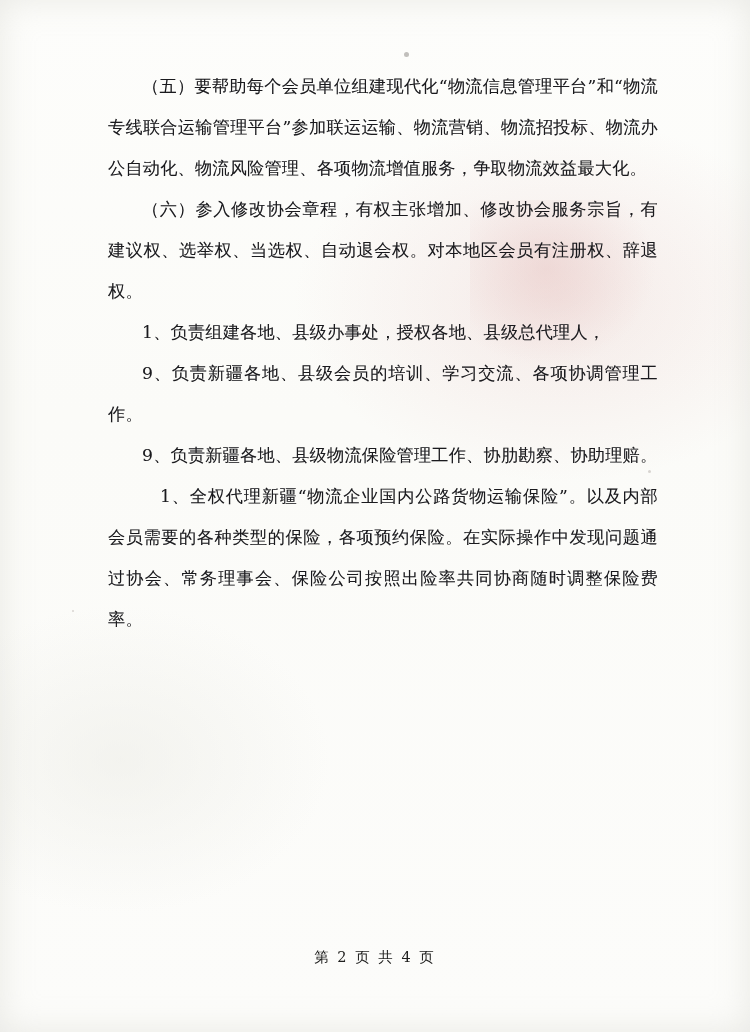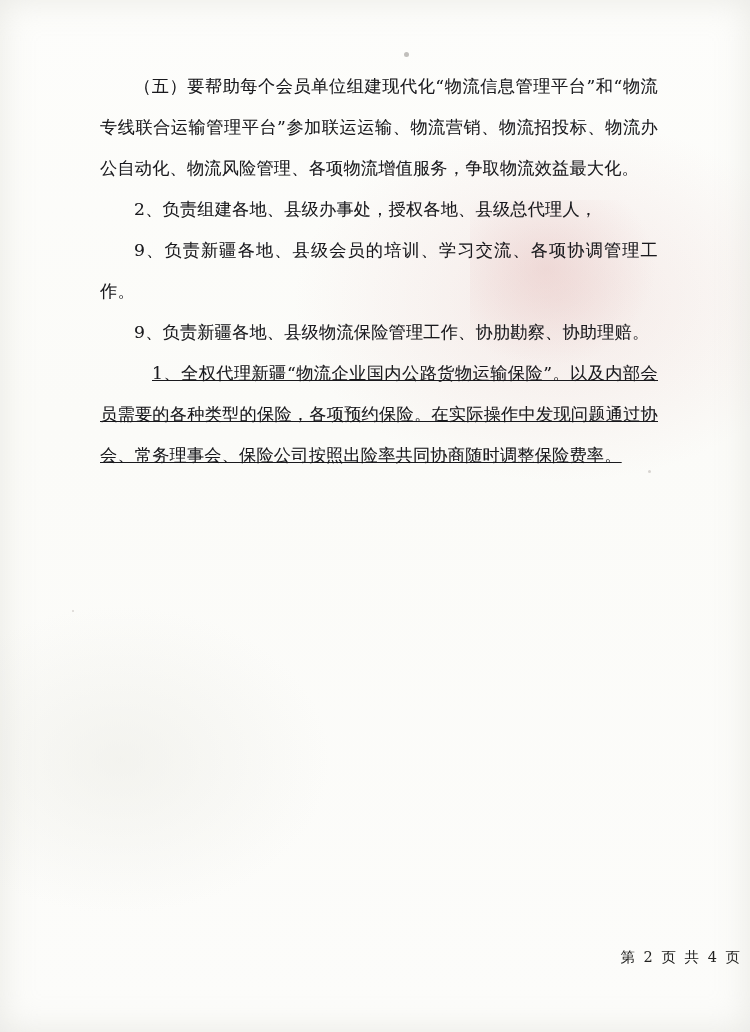--- a/index.html
+++ b/index.html
@@ -29,38 +29,37 @@
     left: 96px;
     top: 66px;
     width: 562px;
   }
   .para {
     font-size: 17.2px;
     line-height: 41px;
     letter-spacing: 0.2px;
     text-align: justify;
     text-justify: inter-ideograph;
-    margin: 0 0 0 4px;
+    margin: 0 0 0 12px;
     color: #1a1a1e;
     text-shadow: 0 0 0.6px rgba(0,0,0,0.25);
   }
   .indent2 {
     text-indent: 34px;
   }
   .indent3 {
     text-indent: 52px;
-    text-decoration: underline;
   }
   .gap-s { margin-top: 0px; }
   .footer {
     position: absolute;
     left: 0;
-    right: 8px;
+    right: 0;
     top: 948px;
-    text-align: right;
+    text-align: center;
     font-size: 14.5px;
     letter-spacing: 2px;
     color: #20201f;
     font-family: "DejaVu Serif", "Liberation Serif", serif;
   }
   
   .speck {
     position: absolute;
     border-radius: 50%;
     background: rgba(150,140,135,0.35);
@@ -89,21 +88,22 @@
 
 <div class="page">
   <div class="smudge"></div>
   <div class="speck mark-a"></div>
   <div class="speck mark-b"></div>
   <div class="speck mark-c"></div>
   <div class="speck mark-d"></div>
 
   <div class="doc">
     <p class="para indent2">（五）要帮助每个会员单位组建现代化“物流信息管理平台”和“物流专线联合运输管理平台”参加联运运输、物流营销、物流招投标、物流办公自动化、物流风险管理、各项物流增值服务，争取物流效益最大化。</p>
-    <p class="para indent2 gap-s">2、负责组建各地、县级办事处，授权各地、县级总代理人，</p>
+    <p class="para indent2 gap-s">（六）参入修改协会章程，有权主张增加、修改协会服务宗旨，有建议权、选举权、当选权、自动退会权。对本地区会员有注册权、辞退权。</p>
+    <p class="para indent2 gap-s">1、负责组建各地、县级办事处，授权各地、县级总代理人，</p>
     <p class="para indent2 gap-s">9、负责新疆各地、县级会员的培训、学习交流、各项协调管理工作。</p>
     <p class="para indent2 gap-s">9、负责新疆各地、县级物流保险管理工作、协肋勘察、协助理赔。</p>
     <p class="para indent3 gap-s">1、全权代理新疆“物流企业国内公路货物运输保险”。以及内部会员需要的各种类型的保险，各项预约保险。在实际操作中发现问题通过协会、常务理事会、保险公司按照出险率共同协商随时调整保险费率。</p>
   </div>
 
   <div class="footer">第 2 页 共 4 页</div>
   <div class="edge-shadow"></div>
 </div>
 
 </body></html>

